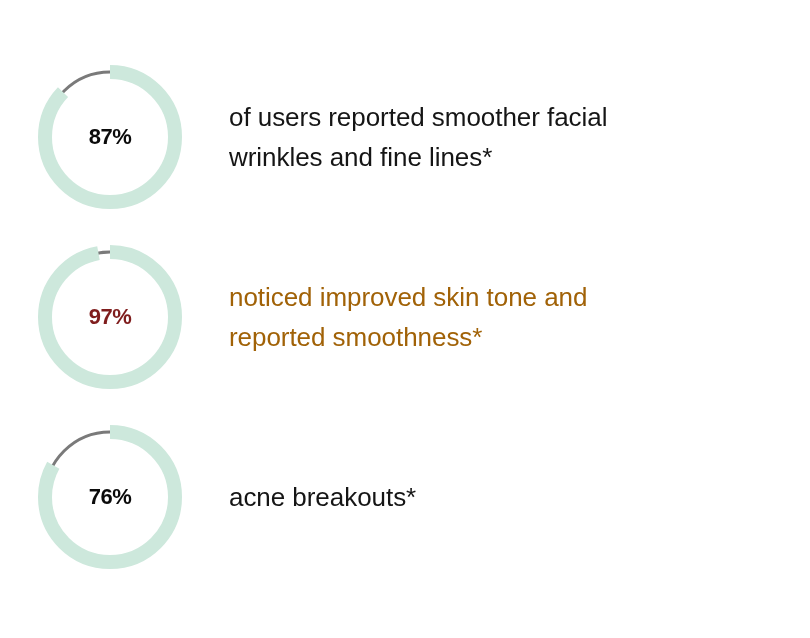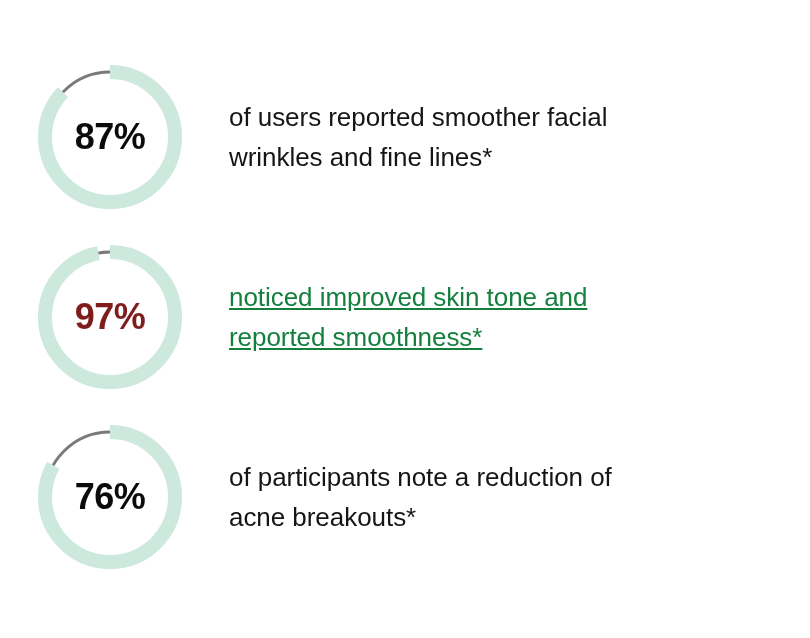--- a/index.html
+++ b/index.html
@@ -49,21 +49,21 @@
   }
   .gauge-value {
     position: absolute;
     top: 0;
     left: 0;
     width: 180px;
     height: 180px;
     display: flex;
     align-items: center;
     justify-content: center;
-    font-size: 36px;
+    font-size: 22px;
     font-weight: bold;
     color: #0b0b0b;
     letter-spacing: -0.5px;
     line-height: 1;
   }
   .stat-text {
     margin-left: 29px;
     width: 520px;
     font-size: 26px;
     line-height: 40px;
@@ -96,33 +96,32 @@
   </div>
 
   <div class="stat-row row-1">
     <div class="gauge-wrap">
       <svg class="gauge-svg" viewBox="0 0 180 180">
         <circle class="gauge-track" cx="90" cy="90" r="65" fill="none" stroke="#7a7a7a" stroke-width="3"></circle>
         <circle class="gauge-arc" cx="90" cy="90" r="65" fill="none" stroke="#cde8dc" stroke-width="14" stroke-linecap="butt" transform="rotate(-90 90 90)" stroke-dasharray="396.15 12.25"></circle>
       </svg>
       <div class="gauge-value" style="color: #7f1d1d;">97%</div>
     </div>
-    <div class="stat-text" style="color: #15803d; text-decoration: underline;">
+    <div class="stat-text" style="color: #a16207;">
       <span class="line">noticed improved skin tone and</span>
       <span class="line">reported smoothness*</span>
     </div>
   </div>
 
   <div class="stat-row row-2">
     <div class="gauge-wrap">
       <svg class="gauge-svg" viewBox="0 0 180 180">
         <circle class="gauge-track" cx="90" cy="90" r="65" fill="none" stroke="#7a7a7a" stroke-width="3"></circle>
         <circle class="gauge-arc" cx="90" cy="90" r="65" fill="none" stroke="#cde8dc" stroke-width="14" stroke-linecap="butt" transform="rotate(-90 90 90)" stroke-dasharray="338.98 69.43"></circle>
       </svg>
       <div class="gauge-value" style="color: rgb(11, 11, 11);">76%</div>
     </div>
     <div class="stat-text" style="color: rgb(21, 21, 21);">
-      <span class="line">of participants note a reduction of</span>
       <span class="line">acne breakouts*</span>
     </div>
   </div>
 
 </div>
 
 </body></html>

